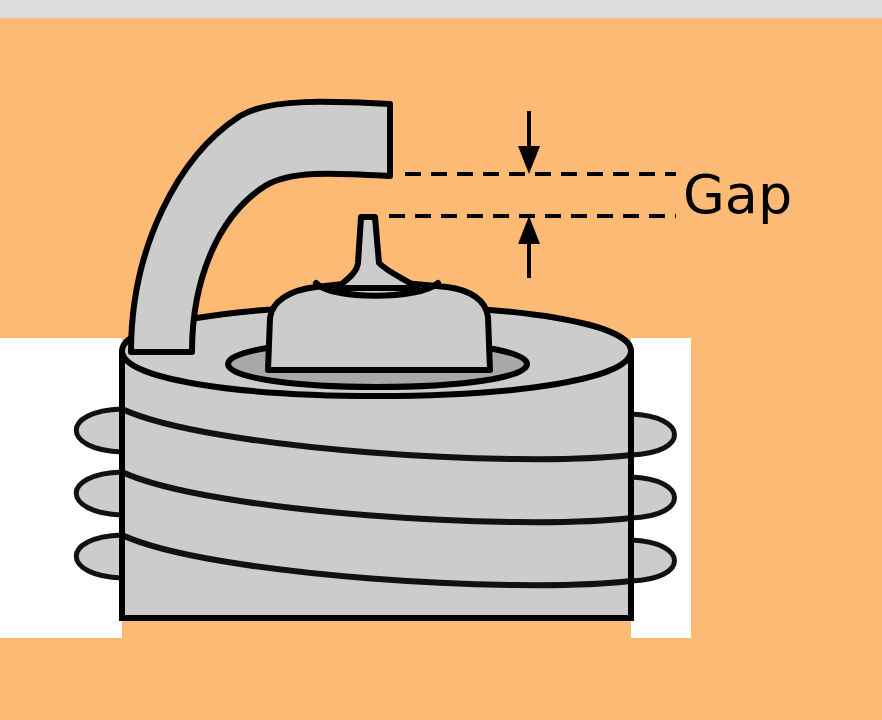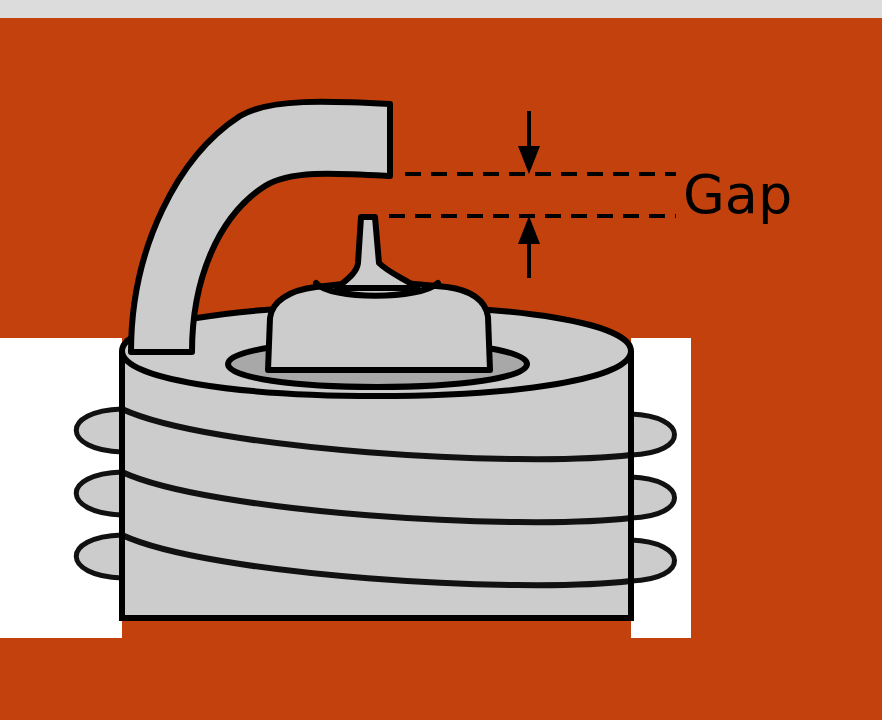--- a/index.html
+++ b/index.html
@@ -12,21 +12,21 @@
     width: 882px;
     height: 720px;
     font-family: "DejaVu Sans", "Liberation Sans", sans-serif;
     overflow: hidden;
     position: relative;
   }
   #page {
     position: relative;
     width: 882px;
     height: 720px;
-    background: #c2410c;
+    background: #fdba74;
   }
   #top-band {
     position: absolute;
     left: 0;
     top: 0;
     width: 882px;
     height: 18px;
     background: #dcdcdc;
   }
   #figure-wrap {

